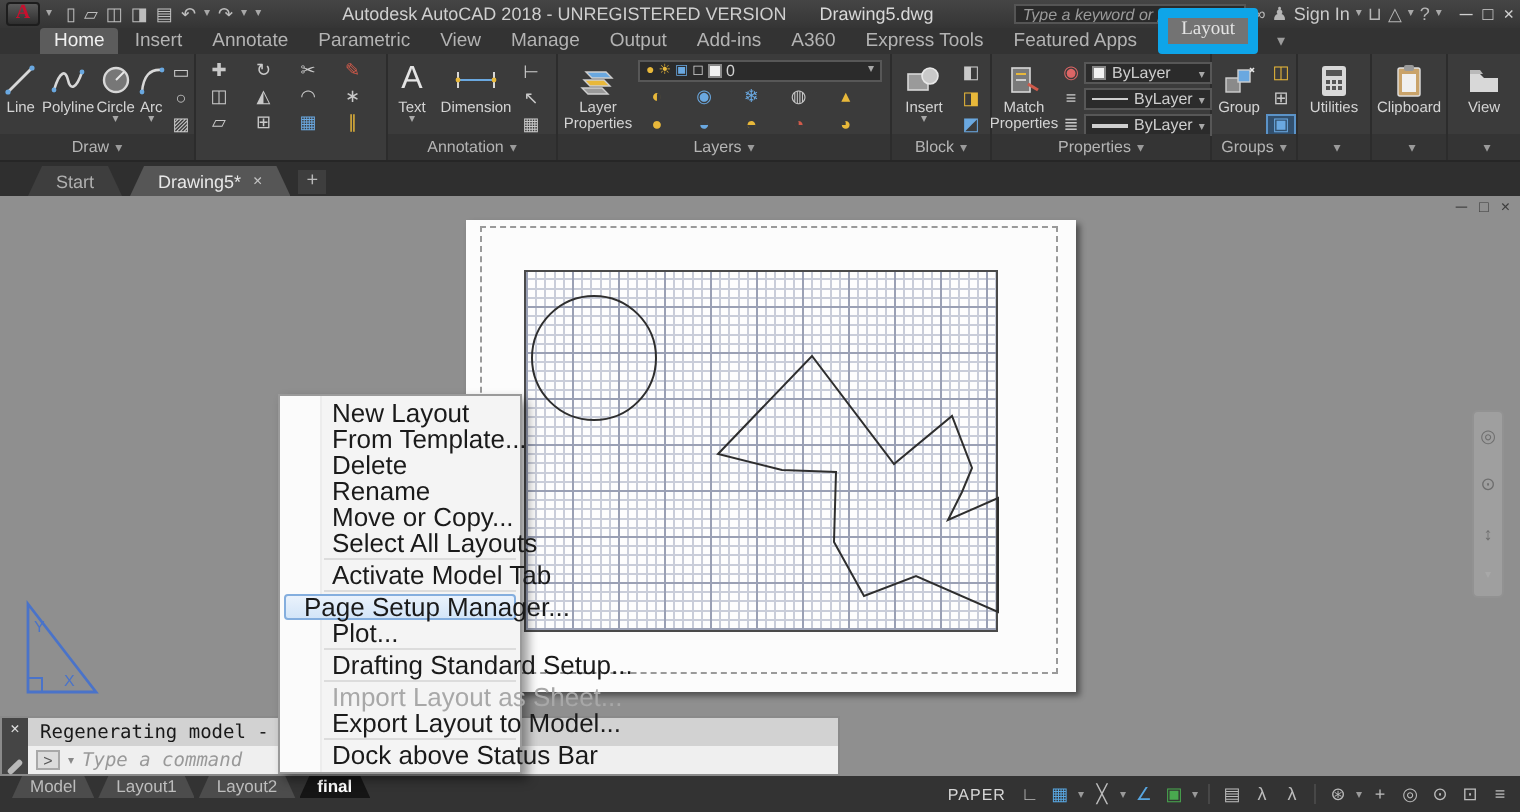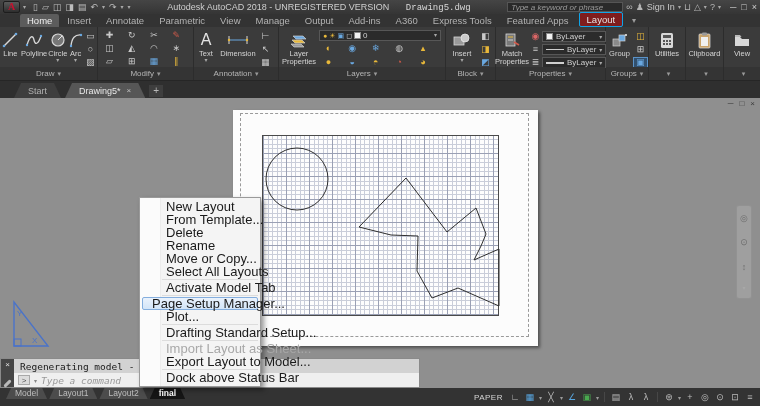--- a/index.html
+++ b/index.html
@@ -10,34 +10,34 @@
   
   .titlebar { position:absolute; left:0; top:0; width:760px; height:14px;
     background:linear-gradient(#454545,#353535); display:flex; align-items:center; gap:3px;
     color:#c9c9c9; font-size:9px; padding:0 3px; }
   .logo { width:17px; height:12px; background:linear-gradient(#5a5a5a,#2e2e2e); border:1px solid #1d1d1d;
     border-radius:2px; color:#c8102e; font-weight:bold; font-size:10px; line-height:10px;
     text-align:center; font-family:"Liberation Serif", serif; }
   .qat { display:flex; align-items:center; gap:4px; margin-left:4px; color:#bdbdbd; font-size:9px; }
   .qat span { display:inline-block; line-height:12px; }
   .ttl { flex:1; text-align:center; white-space:nowrap; color:#cfcfcf; }
-  .ttl .doc { margin-left:14px; color:#d8d8d8;font-family:Liberation Mono, monospace; }
+  .ttl .doc { margin-left:14px; color:#d8d8d8; }
   .searchbox { width:116px; height:10px; background:#2a2a2a; border:1px solid #555;
     color:#9a9a9a; font-size:8px; font-style:italic; padding:0 3px; }
   .searchbox::placeholder { color:#9a9a9a; font-style:italic; }
   .tbico { color:#b5b5b5; font-size:9px; line-height:12px; }
   .winbtns { display:flex; gap:5px; margin-left:6px; color:#cfcfcf; font-size:9px; }
 
   
   .tabrow { position:absolute; left:0; top:14px; width:760px; height:13px; background:#333;
     display:flex; align-items:flex-end; padding-left:20px; gap:1px; }
   .rtab { color:#b3b3b3; font-size:9.5px; padding:1px 7px 1px; line-height:11px;
     white-space:nowrap; }
   .rtab.active { background:#5c5c5c; color:#f0f0f0; border-radius:2px 2px 0 0; }
-  .rtab.boxed { border:1px solid #0ea5e9; background:#7f1d1d; color:#e4e4e4; border-radius:2px; margin-left:2px; }
+  .rtab.boxed { border:5px solid #0ea5e9; background:#737373; color:#e4e4e4; border-radius:2px; margin-left:2px;font-family:Liberation Serif, serif; }
   .ribcollapse { color:#9c9c9c; font-size:8px; margin-left:8px; padding-bottom:2px; }
 
   
   .ribbon { position:absolute; left:0; top:27px; width:760px; height:54px; background:#3b3b3b;
     border-bottom:1px solid #262626; }
   .panel { position:absolute; top:0; height:53px; border-right:1px solid #2c2c2c; }
   .plabel { position:absolute; left:0; right:0; bottom:0; height:13px; background:#343434;
     color:#b5b5b5; font-size:8px; display:flex; align-items:center; justify-content:center; gap:3px; }
   .plabel::after { content:"▾"; font-size:7px; color:#9a9a9a; }
   .pbody { position:absolute; left:0; right:0; top:0; bottom:13px; display:flex; align-items:stretch; }
@@ -263,23 +263,20 @@
           <span class="mi">◫</span>
           <span class="mi">◭</span>
           <span class="mi">◠</span>
           <span class="mi">∗</span>
           <span class="mi">▱</span>
           <span class="mi">⊞</span>
           <span class="mi c-blu">▦</span>
           <span class="mi c-yel">∥</span>
         </div>
       </div>
-      <div class="plabel">
-        <span>Modify</span>
-      </div>
     </div>
 
     <div class="panel" style="left:194px; width:85px;">
       <div class="pbody">
         <div class="bigbtn" style="width:24px">
           <span class="bicon" style="font-size:16px; color:#e4e4e4;">A</span>
           <span>Text</span>
           <span class="caret">▾</span>
         </div>
         <div class="bigbtn" style="width:40px">

